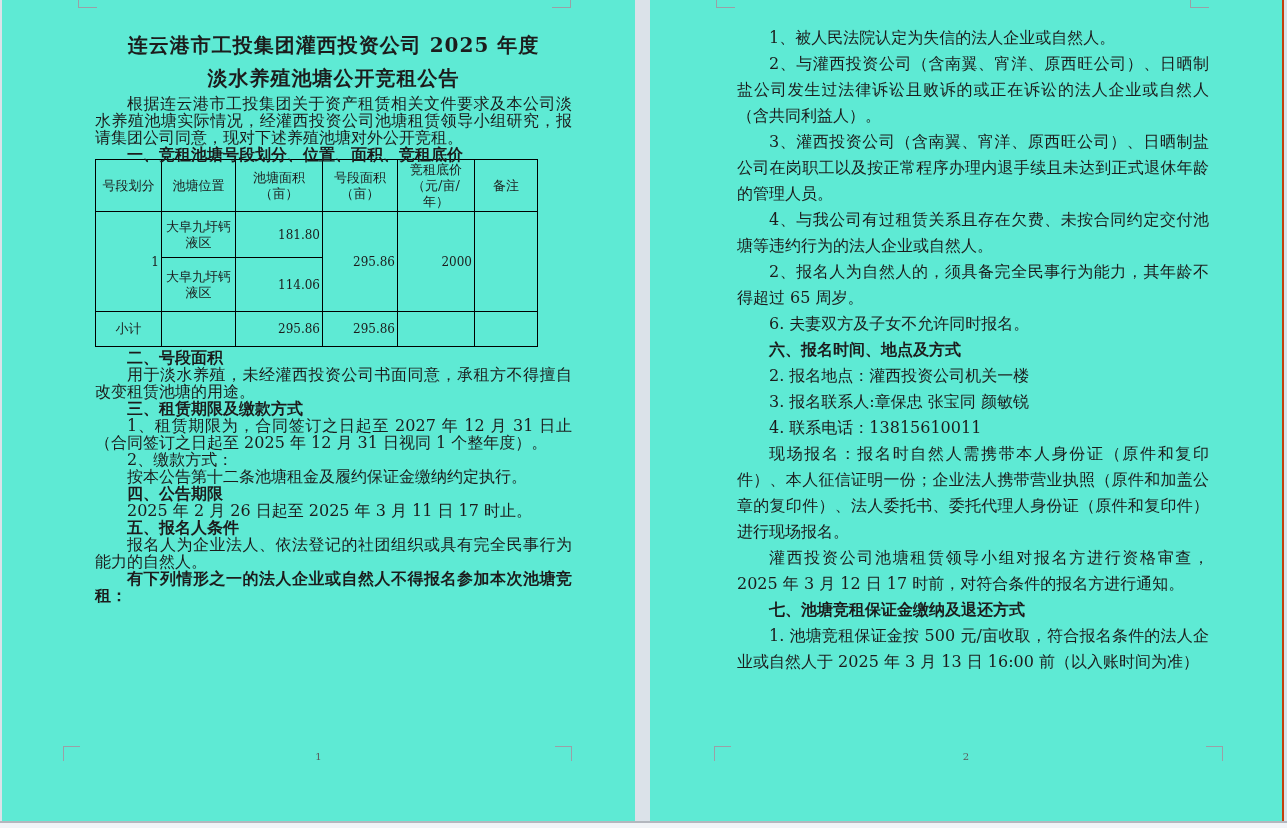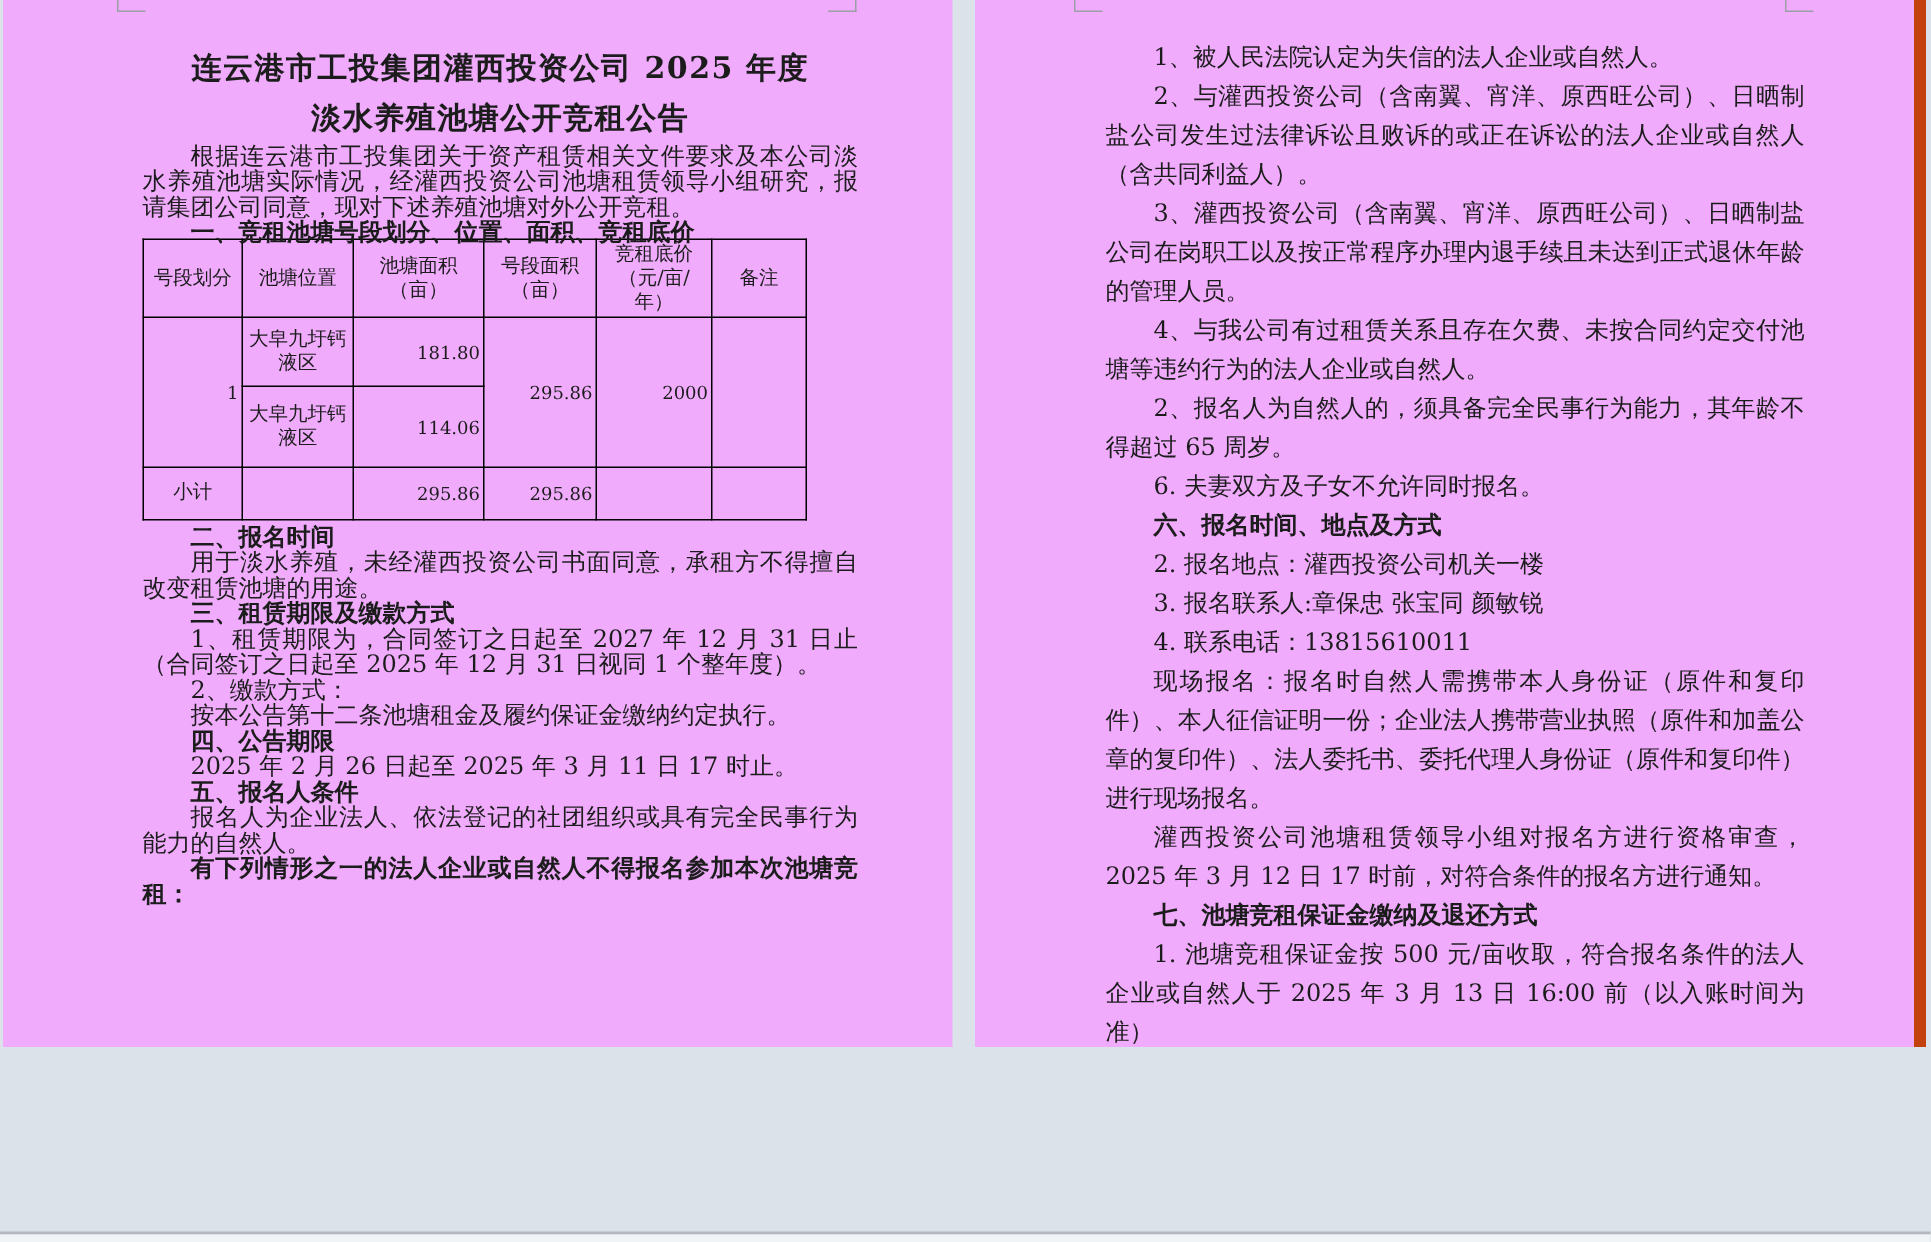--- a/index.html
+++ b/index.html
@@ -3,25 +3,25 @@
 <meta charset="utf-8">
 <style>
   html,body{margin:0;padding:0;}
   body{
     width:1287px;height:828px;overflow:hidden;position:relative;
     background:#dbe2e9;
     font-family:"DejaVu Serif","Liberation Serif",serif;
     color:#1c1c1c;
   }
   .page{
-    position:absolute;top:0;height:698px;background:#f0abfc;
+    position:absolute;top:0;height:821px;background:#5eead4;
     box-sizing:border-box;overflow:hidden;
   }
   .page-left{left:2px;width:633px;padding:29px 63px 0 93px;}
-  .page-right{left:650px;width:634px;padding:25px 73px 0 87px;border-right:8px solid #c2410c;}
+  .page-right{left:650px;width:634px;padding:25px 73px 0 87px;border-right:2px solid #c2410c;}
   .bottom-line{position:absolute;left:0;top:821px;width:1287px;height:2px;background:#b3b7be;}
   .bottom-strip{position:absolute;left:0;top:823px;width:1287px;height:5px;background:#f1f4f7;}
 
   .title{
     font-size:20px;font-weight:bold;text-align:center;
     line-height:33px;margin:0;letter-spacing:1px;
   }
   .p1 p.body{font-size:16px;line-height:17px;margin:0;text-align:justify;}
   .p2 p.body{font-size:16px;line-height:26px;margin:0;text-align:justify;}
   p.indent{text-indent:2em;}
@@ -100,21 +100,21 @@
       <td>小计</td>
       <td></td>
       <td class="num">295.86</td>
       <td class="num">295.86</td>
       <td class="num"></td>
       <td></td>
     </tr>
   </tbody>
     </table>
 
-  <p class="body indent heading">二、报名时间</p>
+  <p class="body indent heading">二、号段面积</p>
   <p class="body indent">用于淡水养殖，未经灌西投资公司书面同意，承租方不得擅自改变租赁池塘的用途。</p>
   <p class="body indent heading">三、租赁期限及缴款方式</p>
   <p class="body indent">1、租赁期限为，合同签订之日起至 2027 年 12 月 31 日止（合同签订之日起至 2025 年 12 月 31 日视同 1 个整年度）。</p>
   <p class="body indent">2、缴款方式：</p>
   <p class="body indent">按本公告第十二条池塘租金及履约保证金缴纳约定执行。</p>
   <p class="body indent heading">四、公告期限</p>
   <p class="body indent">2025 年 2 月 26 日起至 2025 年 3 月 11 日 17 时止。</p>
   <p class="body indent heading">五、报名人条件</p>
   <p class="body indent">报名人为企业法人、依法登记的社团组织或具有完全民事行为能力的自然人。</p>
   <p class="body indent bold">有下列情形之一的法人企业或自然人不得报名参加本次池塘竞租：</p>

